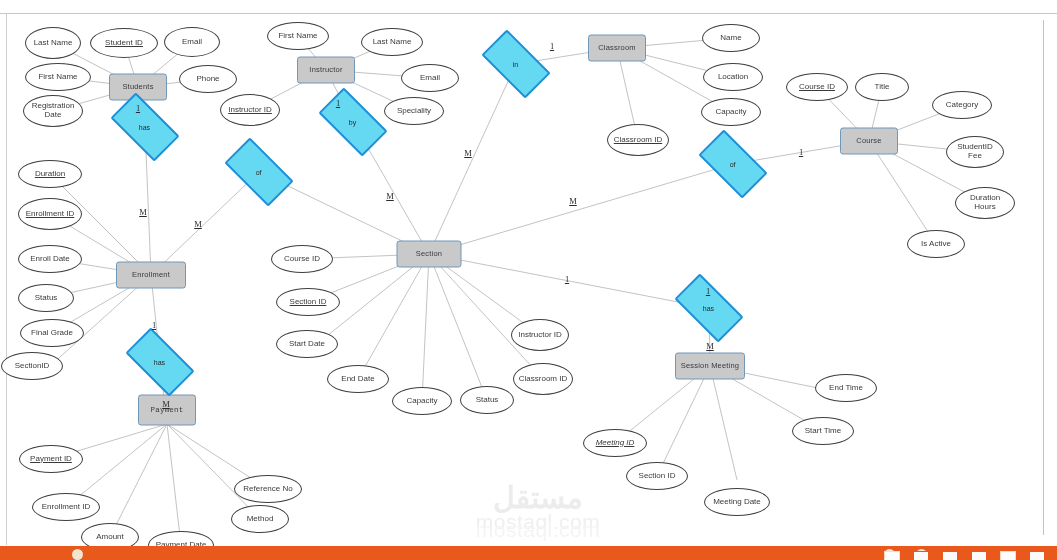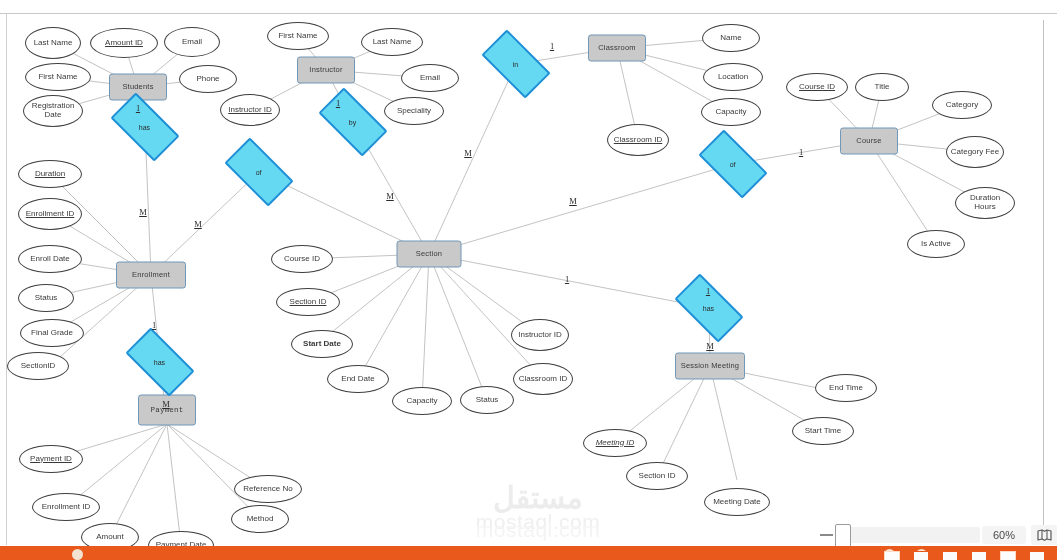--- a/index.html
+++ b/index.html
@@ -177,21 +177,21 @@
         <div class="node rel" style="left: 160px; top: 348px;">
           <span>has</span>
         </div>
         <div class="node rel" style="left: 709px; top: 294px;">
           <span>has</span>
         </div>
         <div class="node attr" style="left: 53px; top: 29px; width: 56px; height: 32px;">
           <span>Last Name</span>
         </div>
         <div class="node attr key" style="left: 124px; top: 29px; width: 68px; height: 30px;">
-          <span>Amount ID</span>
+          <span>Student ID</span>
         </div>
         <div class="node attr" style="left: 192px; top: 28px; width: 56px; height: 30px;">
           <span>Email</span>
         </div>
         <div class="node attr" style="left: 58px; top: 63px; width: 66px; height: 28px;">
           <span>First Name</span>
         </div>
         <div class="node attr" style="left: 208px; top: 65px; width: 58px; height: 28px;">
           <span>Phone</span>
         </div>
@@ -228,21 +228,21 @@
         <div class="node attr key" style="left: 817px; top: 73px; width: 62px; height: 28px;">
           <span>Course ID</span>
         </div>
         <div class="node attr" style="left: 882px; top: 73px; width: 54px; height: 28px;">
           <span>Title</span>
         </div>
         <div class="node attr" style="left: 962px; top: 91px; width: 60px; height: 28px;">
           <span>Category</span>
         </div>
         <div class="node attr" style="left: 975px; top: 138px; width: 58px; height: 32px;">
-          <span>Category Fee</span>
+          <span>StudentID Fee</span>
         </div>
         <div class="node attr" style="left: 985px; top: 189px; width: 60px; height: 32px;">
           <span>Duration Hours</span>
         </div>
         <div class="node attr" style="left: 936px; top: 230px; width: 58px; height: 28px;">
           <span>Is Active</span>
         </div>
         <div class="node attr key" style="left: 50px; top: 160px; width: 64px; height: 28px;">
           <span>Duration</span>
         </div>
@@ -251,30 +251,30 @@
         </div>
         <div class="node attr" style="left: 50px; top: 245px; width: 64px; height: 28px;">
           <span>Enroll Date</span>
         </div>
         <div class="node attr" style="left: 46px; top: 284px; width: 56px; height: 28px;">
           <span>Status</span>
         </div>
         <div class="node attr" style="left: 52px; top: 319px; width: 64px; height: 28px;">
           <span>Final Grade</span>
         </div>
-        <div class="node attr" style="left: 38px; top: 352px; width: 62px; height: 28px;">
+        <div class="node attr" style="left: 32px; top: 352px; width: 62px; height: 28px;">
           <span>SectionID</span>
         </div>
         <div class="node attr" style="left: 302px; top: 245px; width: 62px; height: 28px;">
           <span>Course ID</span>
         </div>
         <div class="node attr key" style="left: 308px; top: 288px; width: 64px; height: 28px;">
           <span>Section ID</span>
         </div>
-        <div class="node attr" style="left: 322px; top: 330px; width: 62px; height: 28px; font-weight: bold;">
+        <div class="node attr" style="left: 307px; top: 330px; width: 62px; height: 28px;">
           <span>Start Date</span>
         </div>
         <div class="node attr" style="left: 358px; top: 365px; width: 62px; height: 28px;">
           <span>End Date</span>
         </div>
         <div class="node attr" style="left: 422px; top: 387px; width: 60px; height: 28px;">
           <span>Capacity</span>
         </div>
         <div class="node attr" style="left: 487px; top: 386px; width: 54px; height: 28px;">
           <span>Status</span>
@@ -334,33 +334,20 @@
         <div class="card" style="left: 710px; top: 332px;">M</div>
       </div>
   </div>
 
   <div class="watermark">
     <div class="wm-ar">مستقل</div>
     <div class="wm-en">mostaql.com</div>
     <div class="wm-en2">mostaql.com</div>
   </div>
 
-  <div class="zoombar">
-    <div class="zoom-minus"></div>
-    <div class="zoom-track">
-      <div class="zoom-thumb"></div>
-    </div>
-    <div class="zoom-pct">60%</div>
-    <div class="zoom-fit">
-      <svg width="15" height="12" viewBox="0 0 15 12" aria-hidden="true">
-        <path d="M1 2 L5 1 L7.5 2.3 L10 1 L14 2 L14 11 L10 10 L7.5 11.3 L5 10 L1 11 Z" fill="none" stroke="#5a5a5a" stroke-width="1.2" stroke-linejoin="round"></path>
-        <path d="M5 1 L5 10 M10 1 L10 10" stroke="#5a5a5a" stroke-width="1.1"></path>
-      </svg>
-    </div>
-  </div>
 
   <div class="taskbar"></div>
   <div class="tb-circle" style="left:72px"></div>
   <div class="tb-circle" style="left:884px"></div>
   <div class="tb-circle" style="left:916px"></div>
   <div class="tb-chip active" style="left:884px"></div>
   <div class="tb-chip" style="left:913px"></div>
   <div class="tb-chip" style="left:942px"></div>
   <div class="tb-chip" style="left:971px"></div>
   <div class="tb-chip active" style="left:1000px"></div>

